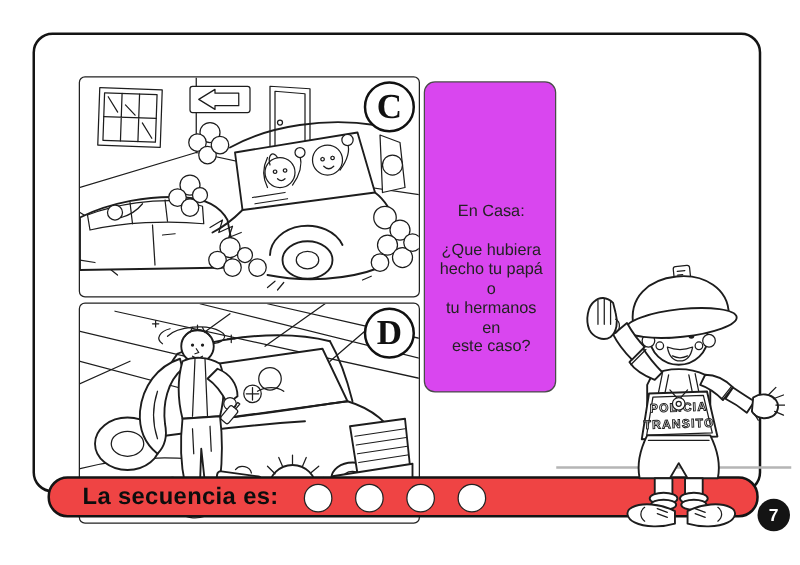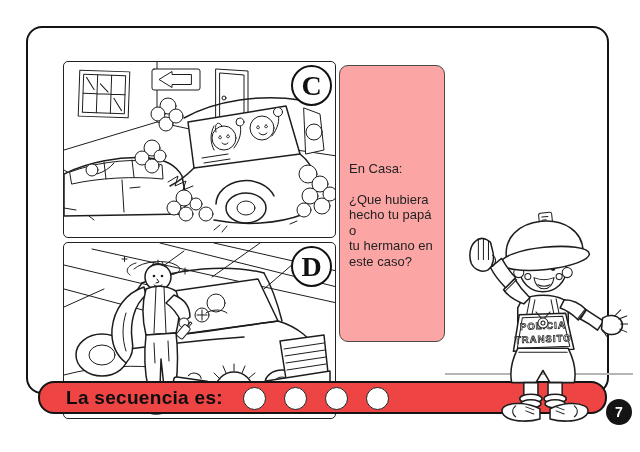--- a/index.html
+++ b/index.html
@@ -27,24 +27,24 @@
 
   .panel-label {
     position:absolute; right:3px; top:3px; width:41px; height:41px;
     border:2.6px solid #111; border-radius:50%; background:#fff;
     display:flex; align-items:center; justify-content:center;
     font-family:"Liberation Serif", serif; font-size:28px; font-weight:bold; color:#111;
   }
 
   
   .note-box {
-    position:absolute; left:311px; top:37px; width:106px; height:277px;
-    border:1.6px solid #4a4a4a; border-radius:9px; background:#fca5a5;
+    position:absolute; left:311px; top:37px; width:106px; height:249px;
+    border:1.6px solid #4a4a4a; border-radius:9px; background:#d946ef;
     padding:95px 7px 0 9px;
-    font-size:13px; line-height:15.5px; color:#222;
+    font-size:13px; line-height:15.5px; color:#222;text-align:center;
   }
   .note-box p { white-space:pre-line; margin-bottom:15px; }
 
   
   .ground-line {
     position:absolute; left:417px; top:345px; width:188px; height:2px;
     background:#b5b5b5; z-index:0;
   }
   .character { position:absolute; left:434px; top:183px; width:166px; height:212px; z-index:1; }
 
@@ -245,21 +245,21 @@
       </svg>
       <div class="panel-label">
         <span>D</span>
       </div>
     </div>
 
     <div class="note-box">
       <p>En Casa:</p>
       <p>¿Que hubiera
 hecho tu papá o
-tu hermano en
+tu hermanos en
 este caso?</p>
     </div>
 
     <div class="ground-line"></div>
     <div class="character">
       <svg viewBox="0 0 162 210" width="166" height="212">
         <g>
           <ellipse class="fw" cx="79" cy="58" rx="23" ry="22"></ellipse>
           <circle class="fwt" cx="55" cy="61" r="5"></circle>
             <circle class="fwt" cx="103" cy="61" r="5"></circle>

